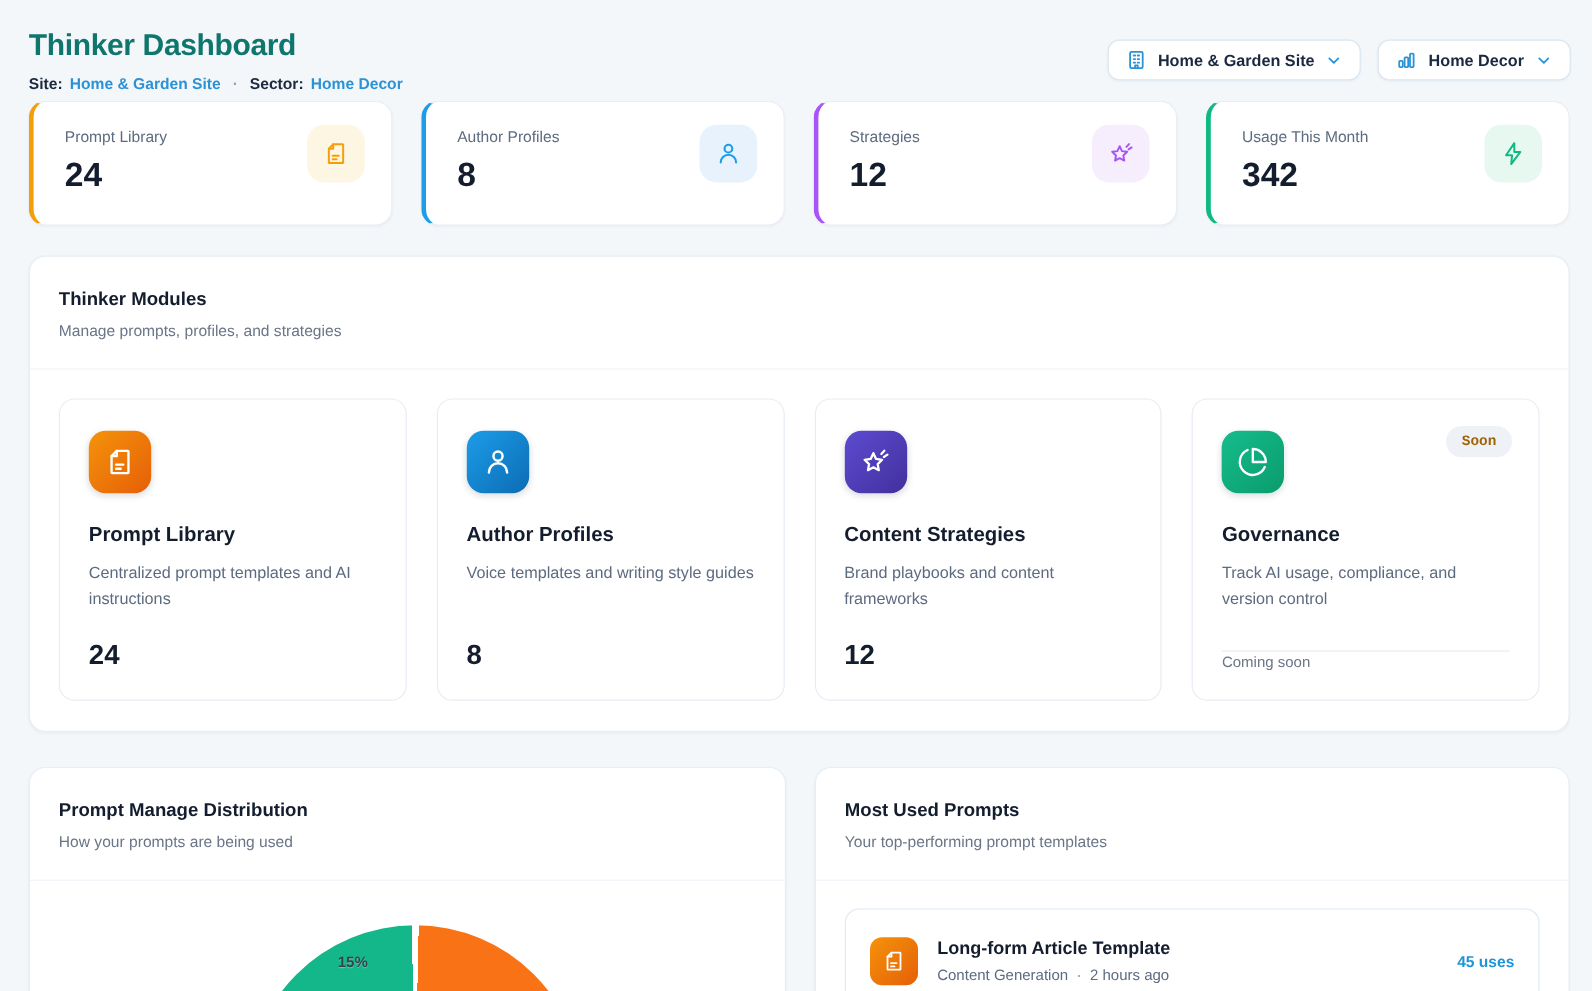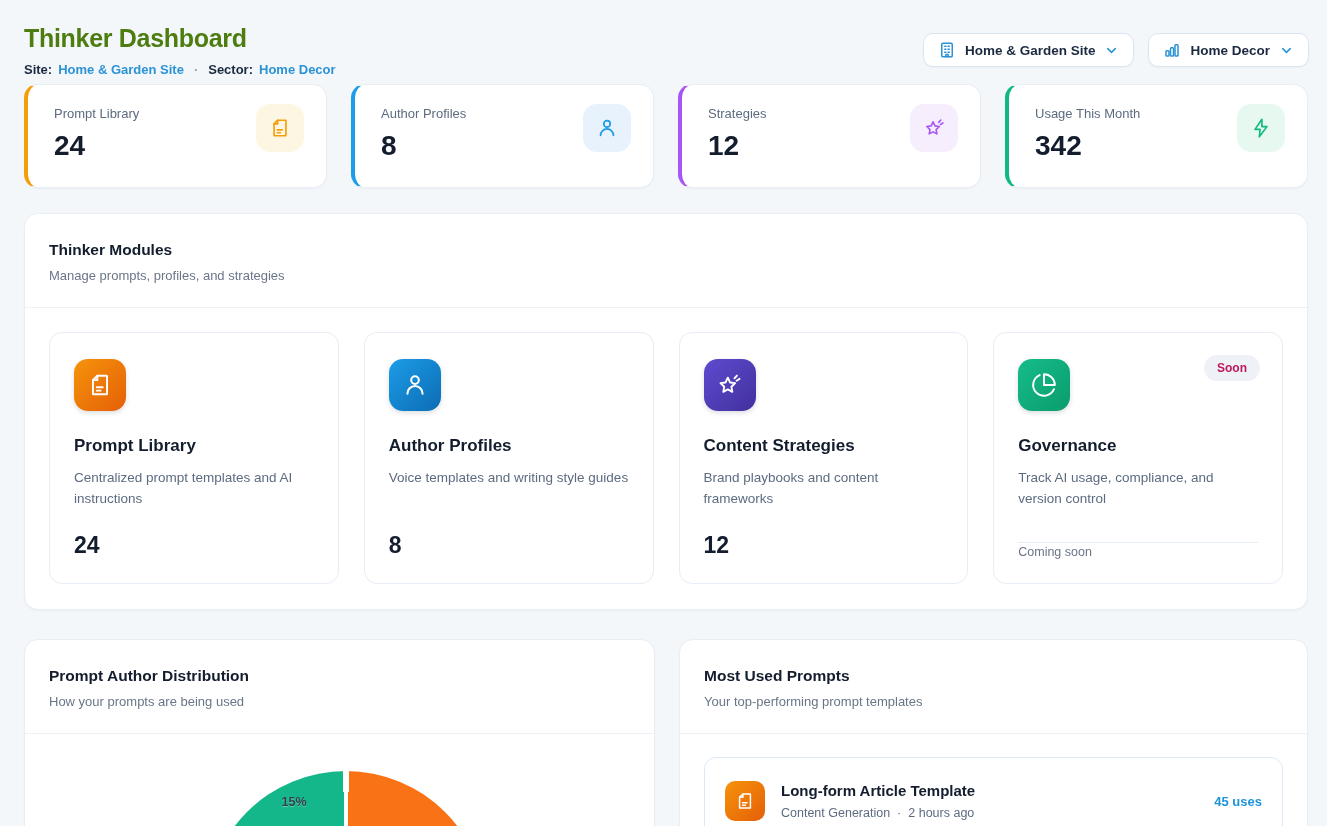--- a/index.html
+++ b/index.html
@@ -6,21 +6,21 @@
   html,body { width:1327px; height:826px; overflow:hidden; }
   body {
     font-family:"Liberation Sans", sans-serif;
     background:#f4f7fa;
     color:#131d2e;
     position:relative;
   }
   svg { display:block; }
 
   
-  .page-title { position:absolute; left:24px; top:24px; font-size:25px; font-weight:800; letter-spacing:-0.3px; color:#4d7c0f; }
+  .page-title { position:absolute; left:24px; top:24px; font-size:25px; font-weight:800; letter-spacing:-0.3px; color:#0f766e; }
   .breadcrumb { position:absolute; left:24px; top:62px; font-size:13px; font-weight:600; color:#1b2940; display:flex; gap:6px; }
   .breadcrumb .link { color:#2b93d5; cursor:pointer; }
   .breadcrumb .dot { color:#93a1b3; margin:0 4px; }
   .header-actions { position:absolute; right:18px; top:33px; display:flex; gap:14px; }
   .dropdown-btn {
     display:inline-flex; align-items:center; gap:9px; height:34px; padding:0 14px;
     background:#fff; border:1px solid #d9e6f2; border-radius:10px;
     font-size:13.5px; font-weight:700; color:#1b2940; cursor:pointer;
     box-shadow:0 1px 2px rgba(16,24,40,.04);
   }
@@ -57,21 +57,21 @@
     padding:26px 24px 24px; position:relative; display:flex; flex-direction:column; cursor:pointer;
   }
   .module-icon-tile { width:52px; height:52px; border-radius:14px; display:flex; align-items:center; justify-content:center; color:#fff; box-shadow:0 2px 5px rgba(16,24,40,.15); }
   .grad-orange { background:linear-gradient(135deg,#f5930b,#e55f07); }
   .grad-blue   { background:linear-gradient(135deg,#1d9ce8,#0b6cb4); }
   .grad-purple { background:linear-gradient(135deg,#5d4bd0,#42309e); }
   .grad-green  { background:linear-gradient(135deg,#16bc8c,#0a9c6c); }
   .module-title { margin-top:25px; font-size:17px; font-weight:800; color:#131d2e; }
   .module-desc { margin-top:12px; font-size:13.5px; line-height:1.55; color:#5d6b80; max-width:250px; }
   .module-count { margin-top:auto; font-size:23px; font-weight:800; color:#131d2e; }
-  .soon-badge { position:absolute; top:22px; right:22px; background:#eef2f7; color:#be185d; font-size:12px; font-weight:700; padding:6px 13px; border-radius:999px; }
+  .soon-badge { position:absolute; top:22px; right:22px; background:#eef2f7; color:#a16207; font-size:12px; font-weight:700; padding:6px 13px; border-radius:999px;font-family:Liberation Mono, monospace; }
   .module-divider { margin-top:auto; border-top:1px solid #e7edf4; }
   .module-footer { margin-top:2px; font-size:12.5px; color:#6a7688; }
 
   
   .bottom-row { position:absolute; left:24px; top:639px; width:1284px; display:flex; gap:24px; }
   .bottom-card { background:#fff; border:1px solid #e9eef5; border-radius:14px; box-shadow:0 1px 2px rgba(16,24,40,.04); height:420px; }
   .chart-card { width:631px; }
   .prompts-card { width:629px; }
   .chart-area { position:relative; height:335px; overflow:hidden; }
   .donut { position:absolute; left:181px; top:37px; width:280px; height:280px; border-radius:50%; }
@@ -241,21 +241,21 @@
       <div class="module-divider"></div>
       <div class="module-footer">Coming soon</div>
     </div>
   </div>
 </section>
 
 <div class="bottom-row">
 
   <section class="bottom-card chart-card">
     <div class="panel-header">
-      <div class="panel-title">Prompt Author Distribution</div>
+      <div class="panel-title">Prompt Manage Distribution</div>
       <div class="panel-subtitle">How your prompts are being used</div>
     </div>
     <div class="chart-area">
       <div class="donut" id="donut" style="background: conic-gradient(rgb(255, 255, 255) 0deg, rgb(255, 255, 255) 1.2deg, rgb(249, 115, 22) 1.2deg, rgb(249, 115, 22) 160.8deg, rgb(255, 255, 255) 160.8deg, rgb(255, 255, 255) 162deg, rgb(255, 255, 255) 162deg, rgb(255, 255, 255) 163.2deg, rgb(43, 147, 213) 163.2deg, rgb(43, 147, 213) 250.8deg, rgb(255, 255, 255) 250.8deg, rgb(255, 255, 255) 252deg, rgb(255, 255, 255) 252deg, rgb(255, 255, 255) 253.2deg, rgb(97, 83, 225) 253.2deg, rgb(97, 83, 225) 304.8deg, rgb(255, 255, 255) 304.8deg, rgb(255, 255, 255) 306deg, rgb(255, 255, 255) 306deg, rgb(255, 255, 255) 307.2deg, rgb(20, 183, 137) 307.2deg, rgb(20, 183, 137) 358.8deg, rgb(255, 255, 255) 358.8deg, rgb(255, 255, 255) 360deg);"></div>
       <span class="donut-label">15%</span>
     </div>
   </section>
 
   <section class="bottom-card prompts-card">
     <div class="panel-header">

